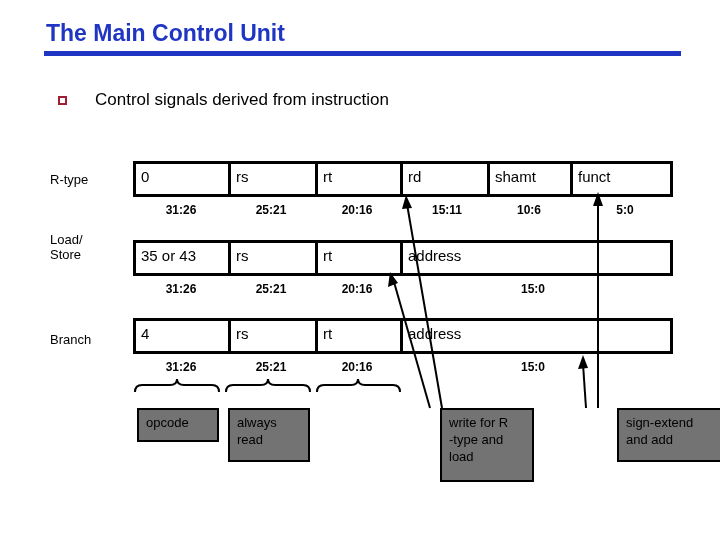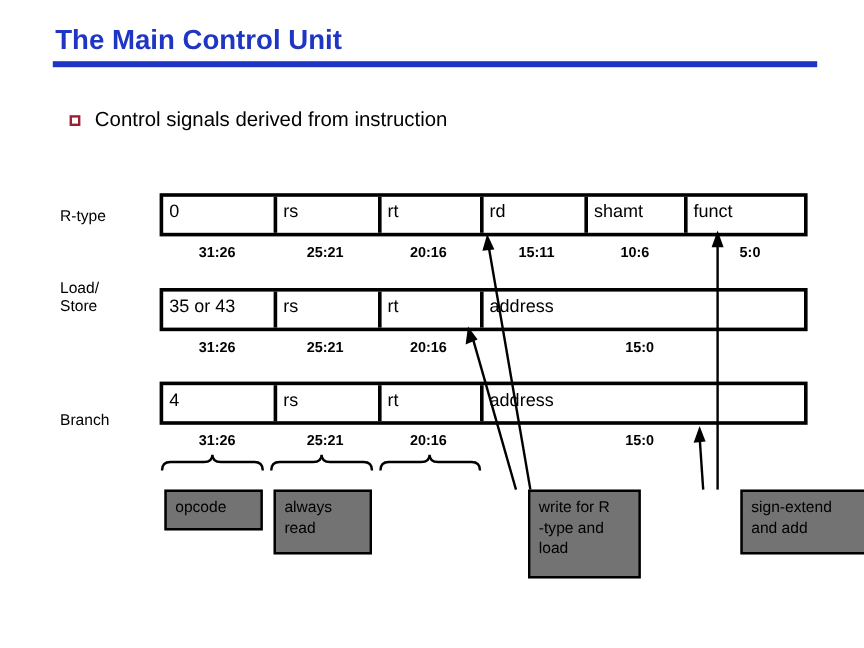--- a/index.html
+++ b/index.html
@@ -40,20 +40,21 @@
     background: #1f35c4;
   }
 
   
   #bullet-row {
     position: absolute;
     left: 58px;
     top: 90px;
     display: flex;
     align-items: center;
+    gap: 16px;
   }
   #bullet-marker {
     width: 9px;
     height: 9px;
     border: 2px solid #9e1f33;
     box-sizing: border-box;
     margin-right: 12px;
     background: #ffffff;
   }
   #bullet-label {
@@ -143,21 +144,21 @@
   <div id="title-rule"></div>
 
   <div id="bullet-row">
     <span id="bullet-marker"></span>
     <span id="bullet-label">Control signals derived from instruction</span>
   </div>
 
   <div class="row-label" style="left:50px; top:172px;">R-type</div>
   <div class="row-label" style="left:50px; top:232px;">Load/
 Store</div>
-  <div class="row-label" style="left:50px; top:342px;">Branch</div>
+  <div class="row-label" style="left:50px; top:332px;">Branch</div>
 
   <div class="fmt-table" style="top:161px; width:540px; height:36px;">
     <div class="fmt-cell" style="width:95px;">0</div>
     <div class="fmt-cell" style="width:87px;">rs</div>
     <div class="fmt-cell" style="width:85px;">rt</div>
     <div class="fmt-cell" style="width:87px;">rd</div>
     <div class="fmt-cell" style="width:83px;">shamt</div>
     <div class="fmt-cell" style="width:97px;">funct</div>
   </div>
   <div class="bits-row" style="top:203px;">

